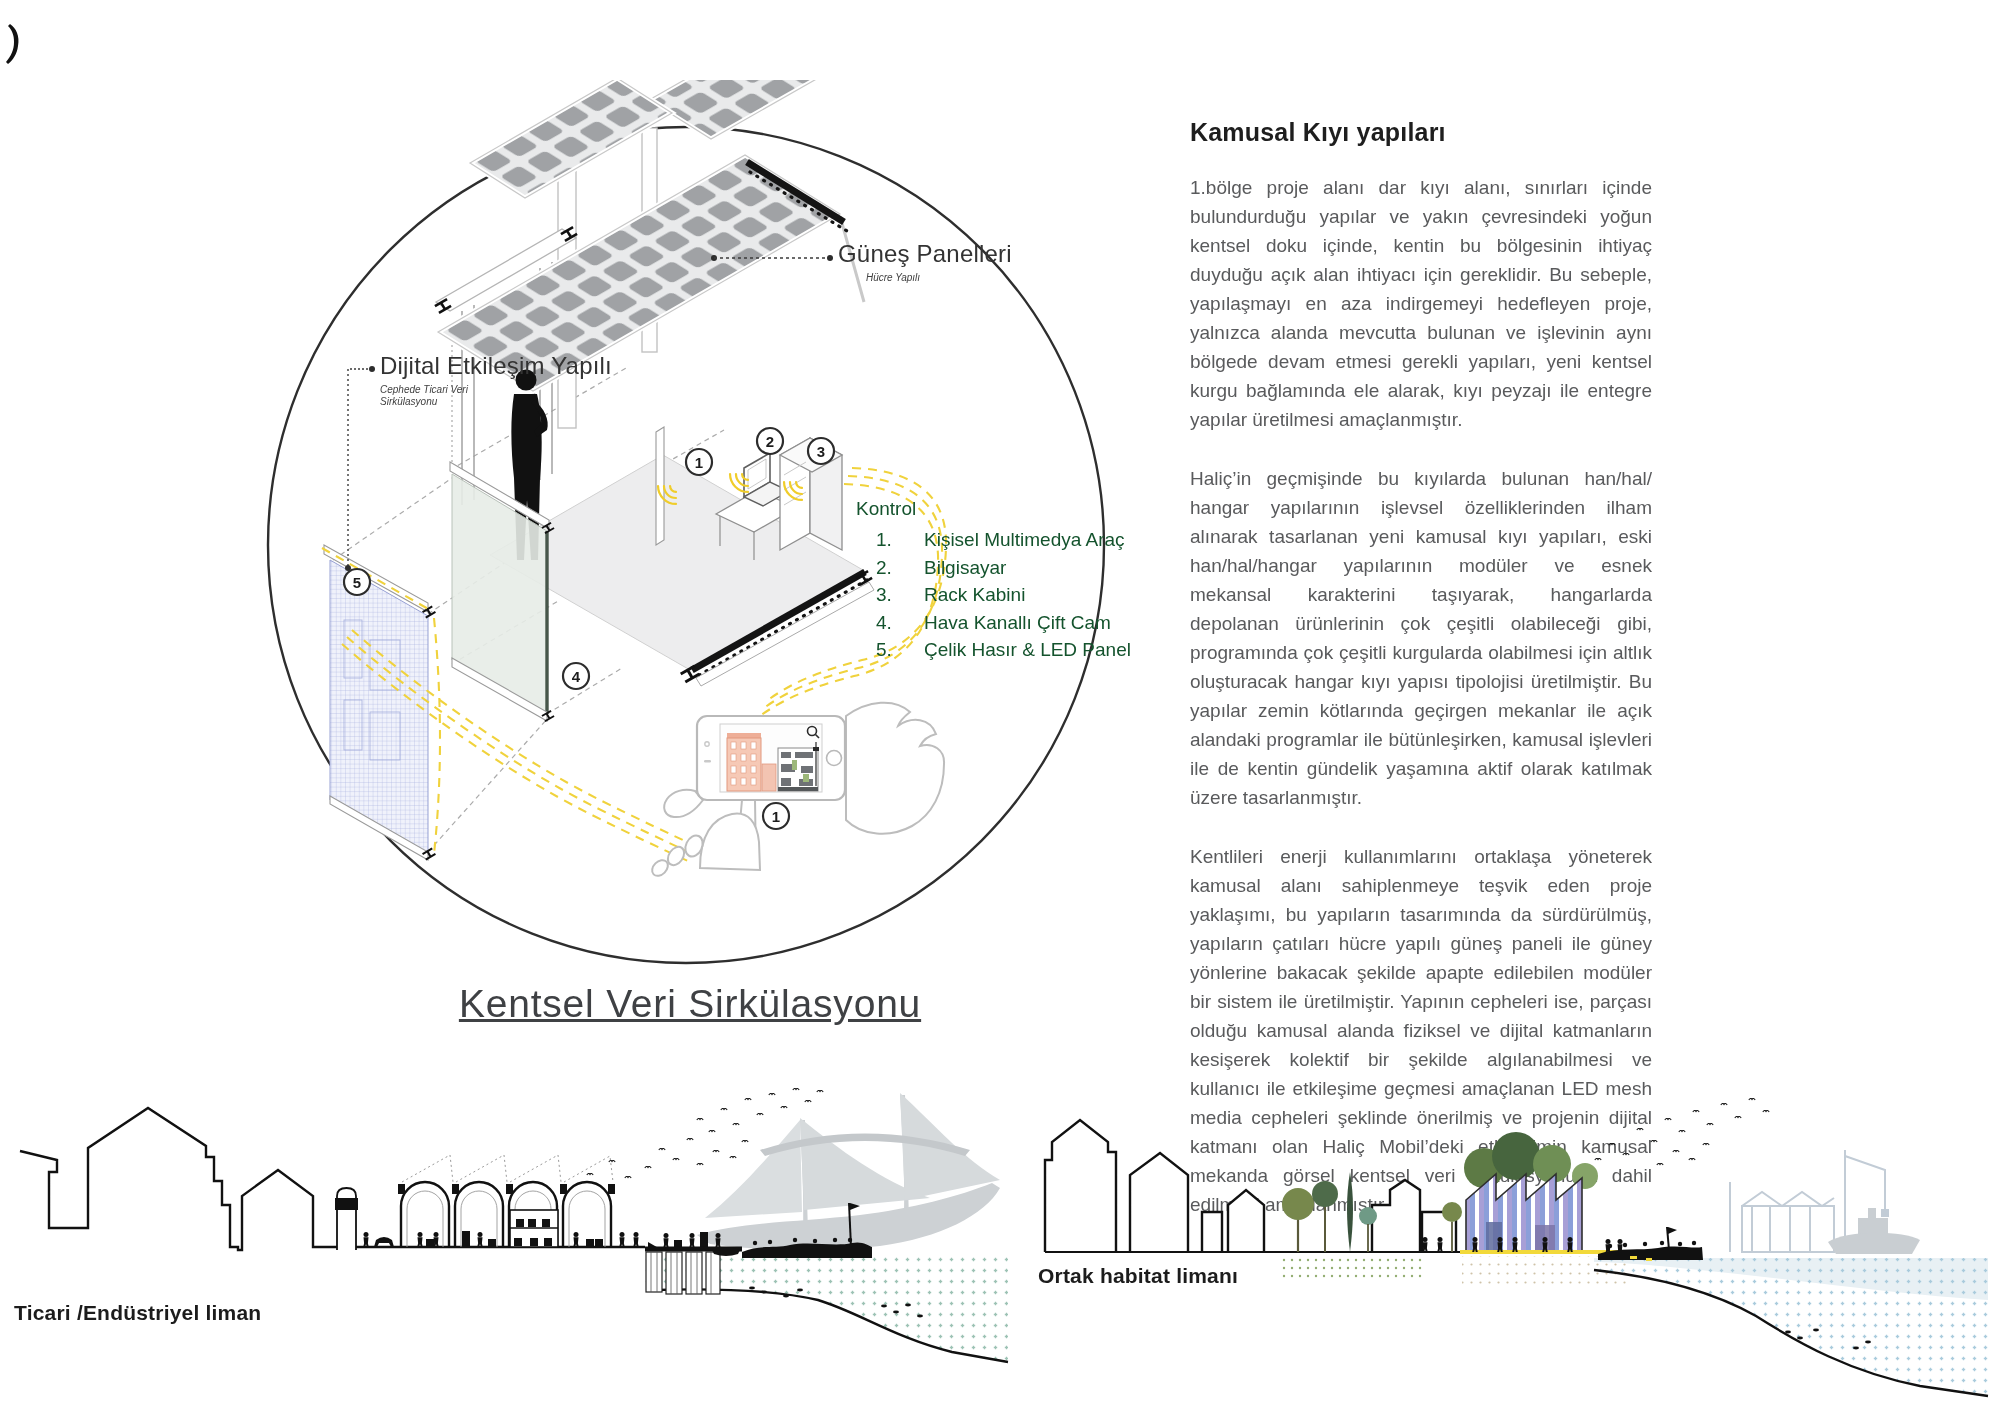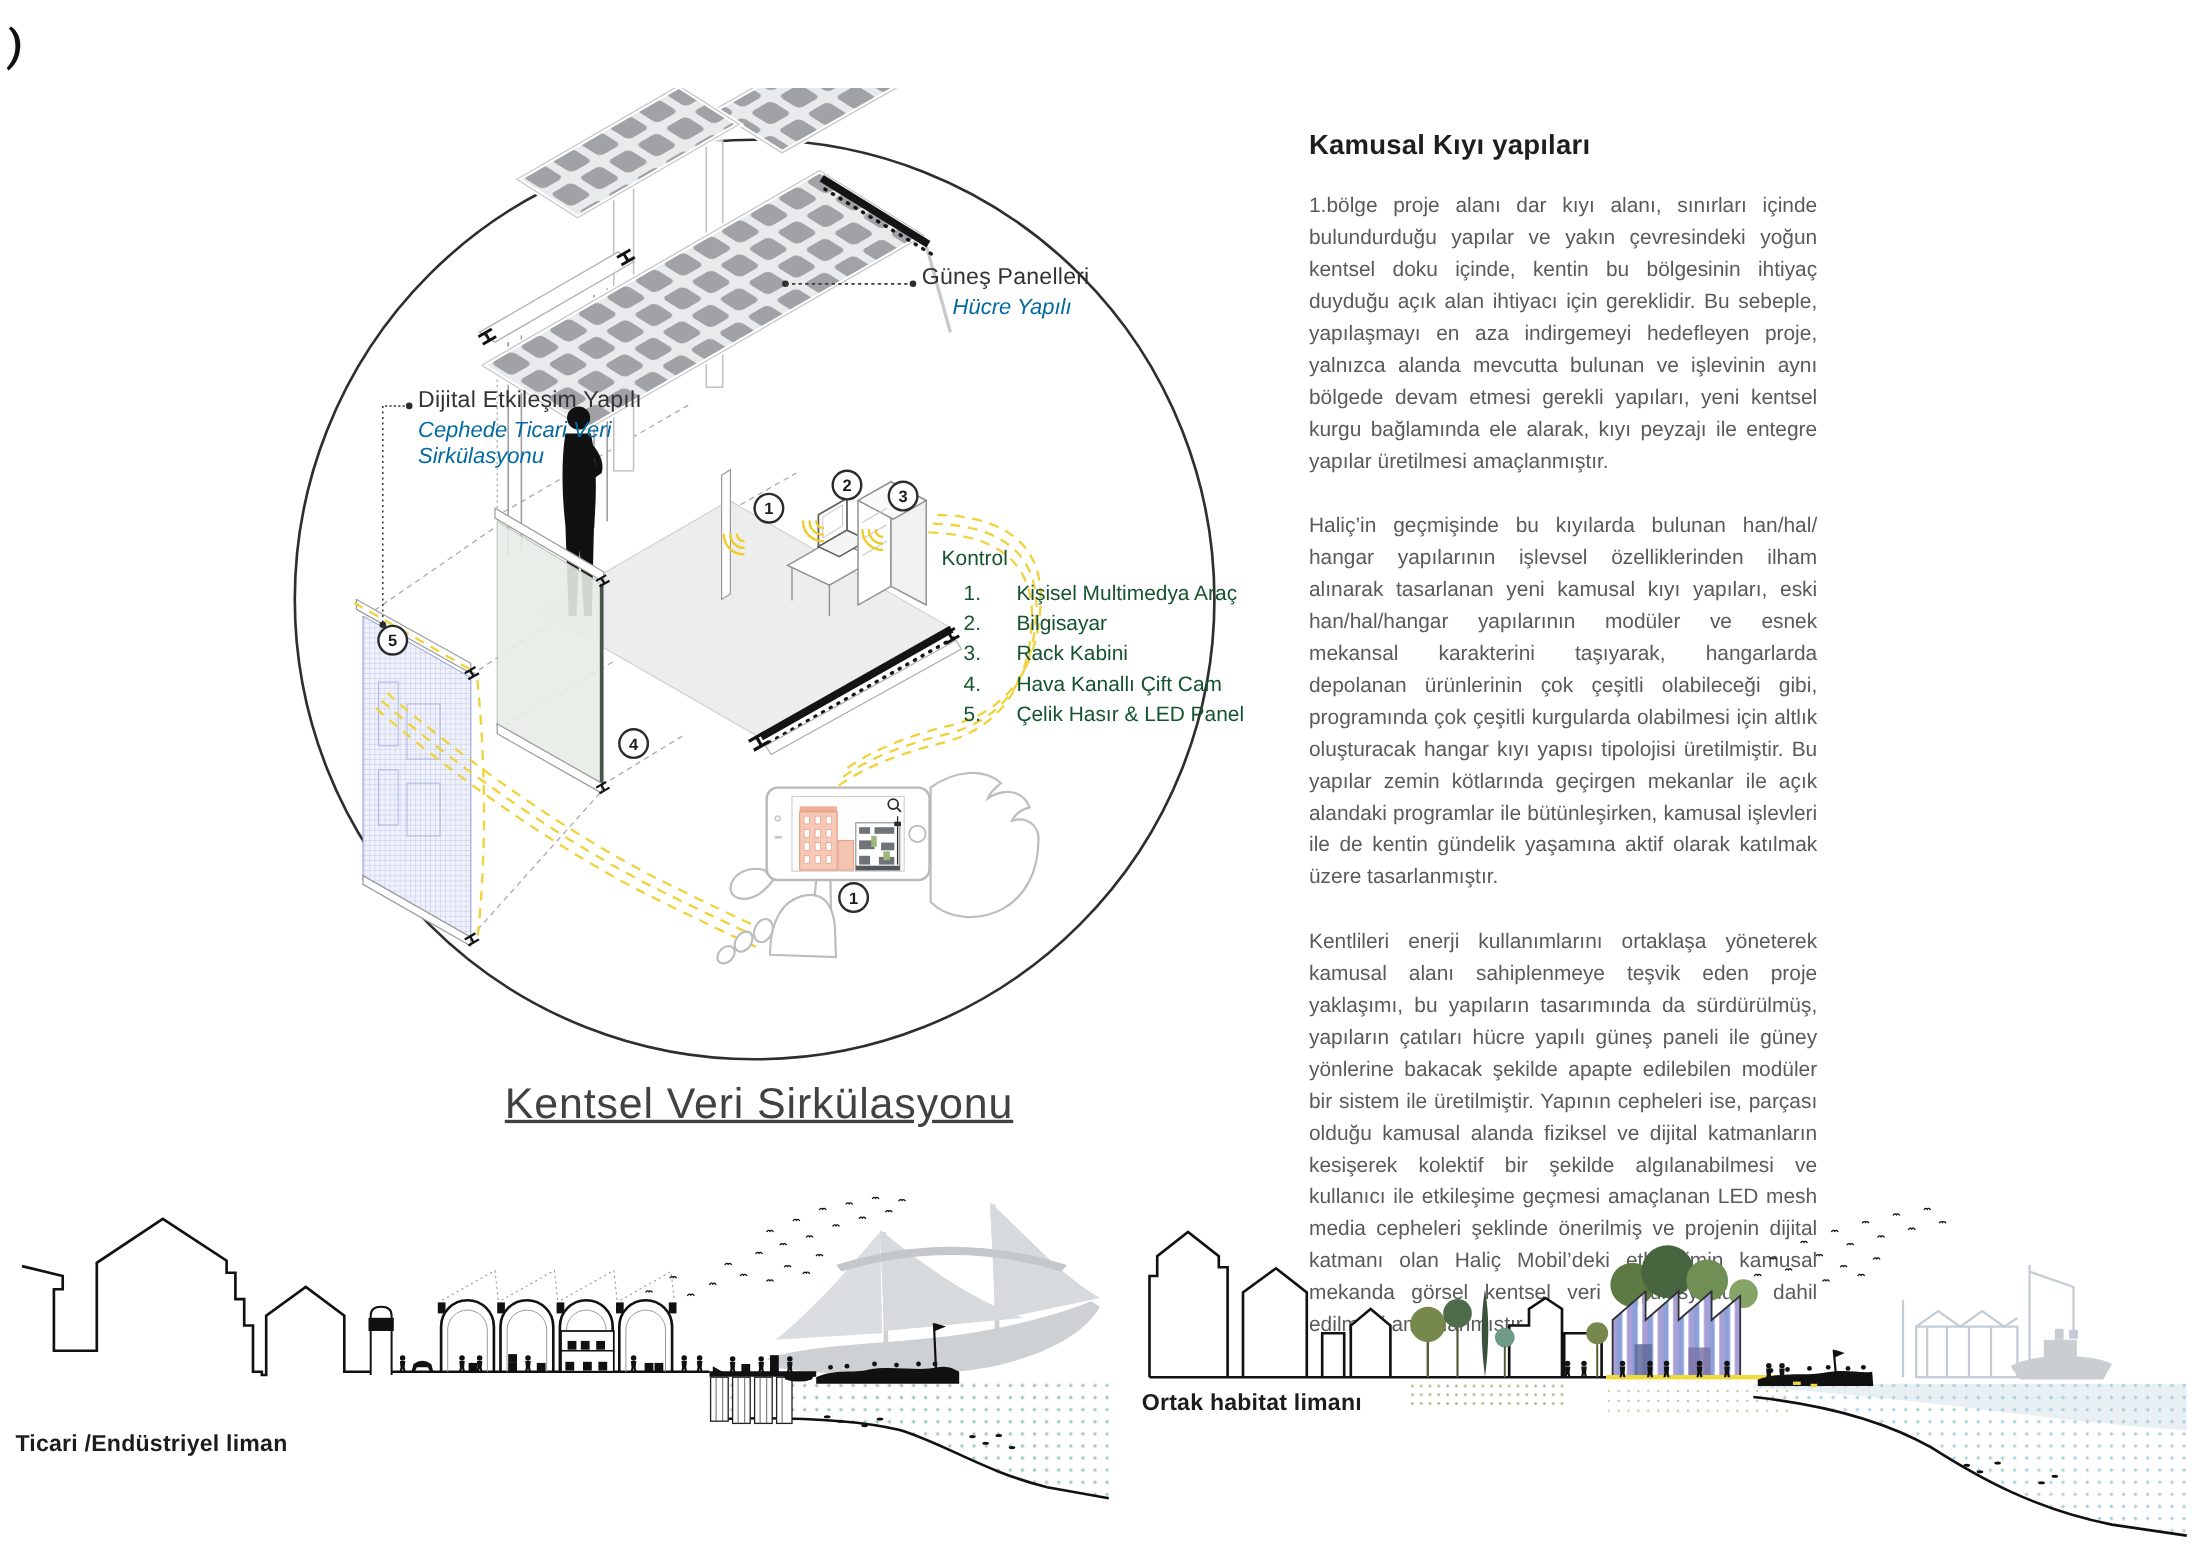--- a/index.html
+++ b/index.html
@@ -1,22 +1,22 @@
 <!DOCTYPE html>
 <html><head>
 <meta charset="utf-8">
 <style>
   html,body{margin:0;padding:0;background:#ffffff;}
   .page{position:relative;width:2000px;height:1412px;background:#fff;overflow:hidden;
         font-family:"Liberation Sans", sans-serif;color:#3b3b3b;}
   svg{position:absolute;display:block;}
   
   .dlabel{position:absolute;line-height:1.15;}
-  .dlabel .t{font-size:21px;font-weight:500;color:#333;letter-spacing:.2px;}
-  .dlabel .s{font-size:20px;font-style:italic;color:#0369a1;margin-top:4px;}
+  .dlabel .t{font-size:24px;font-weight:500;color:#333;letter-spacing:.2px;}
+  .dlabel .s{font-size:10px;font-style:italic;color:#404040;margin-top:4px;}
   .solar-label{left:838px;top:240px;}
   .solar-label .s{padding-left:28px;}
   .digital-label{left:380px;top:352px;}
   .kontrol{position:absolute;left:856px;top:498px;font-size:19px;color:#14532d;}
   .kontrol .kt{margin-bottom:6px;}
   .kontrol .row{display:flex;line-height:27.5px;}
   .kontrol .num{width:30px;padding-left:20px;}
   .kontrol .lab{padding-left:18px;white-space:nowrap;}
   .diagram-title{position:absolute;left:380px;top:982px;width:620px;text-align:center;
                  font-size:39px;font-weight:400;letter-spacing:.8px;color:#3f4144;text-decoration:underline;}

